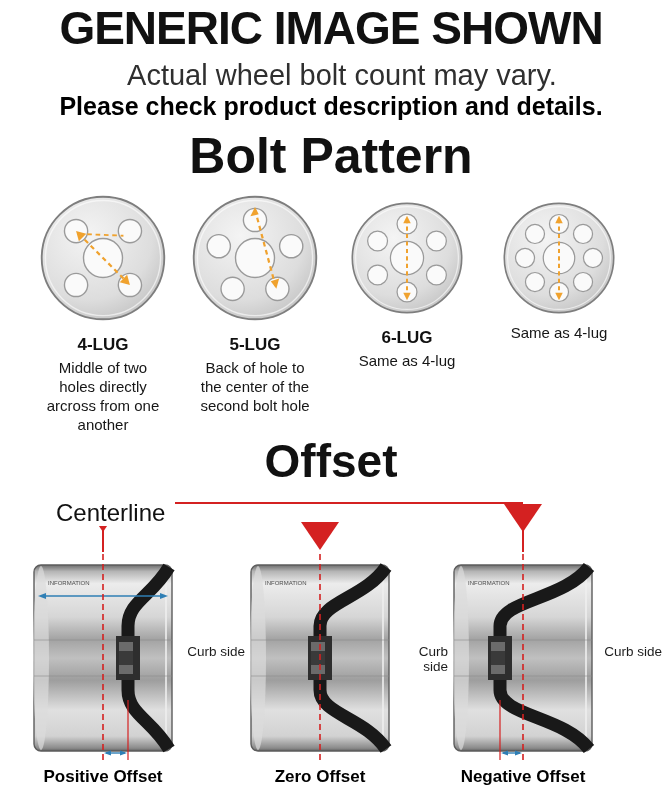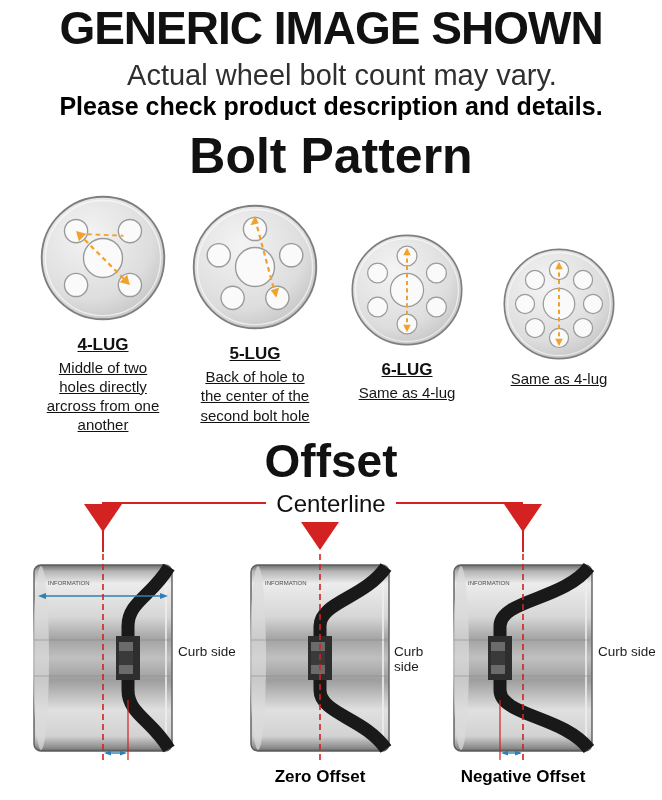--- a/index.html
+++ b/index.html
@@ -35,22 +35,21 @@
   .section-title{
     margin-top:6px;
     font-size:50px;
     font-weight:700;
     color:#111111;
   }
   .lug-row{
     margin-top:8px;
     display:flex;
     justify-content:center;
-    align-items:center;
-    text-decoration:underline;
+    align-items:flex-start;
   }
   .lug-col{
     width:152px;
     text-align:center;
   }
   .lug-col svg.big{width:130px;height:130px;}
   .lug-col svg.small{width:116px;height:116px;margin-top:7px;}
   .lug-label{
     margin-top:8px;
     font-size:17px;
@@ -72,21 +71,21 @@
     position:relative;
     height:302px;
     margin-top:0;
     text-align:left;
   }
   .centerline-h{
     position:absolute;left:102px;top:14px;width:421px;height:2px;
     background:#d42121;z-index:1;
   }
   .centerline-text{
-    position:absolute;left:0;right:0;top:2px;text-align:center;z-index:2;
+    position:absolute;left:0;right:0;top:11px;z-index:2;padding-left:46px;
   }
   .centerline-text span{
     background:#ffffff;
     padding:0 10px;
     font-size:24px;
     font-weight:400;
     color:#111111;
   }
   .tri{
     position:absolute;width:0;height:0;z-index:1;
@@ -103,21 +102,21 @@
   .vline.v1{left:102px;top:42px;height:22px;}
   .vline.v3{left:522px;top:42px;height:22px;}
   .wheel{
     position:absolute;top:64px;width:150px;height:212px;
   }
   .wheel.w1{left:28px;}
   .wheel.w2{left:245px;}
   .wheel.w3{left:448px;}
   .curb{
     position:absolute;top:156px;
-    font-size:13.5px;color:#1d1d1d;text-align:left;
+    font-size:13.5px;color:#1d1d1d;text-align:right;
   }
   .curb.c1{left:178px;width:67px;}
   .curb.c2{left:394px;width:54px;}
   .curb.c3{left:598px;width:64px;}
   .offset-label{
     position:absolute;top:279px;width:150px;
     text-align:center;font-size:17px;font-weight:700;color:#000000;
   }
   .offset-label.o1{left:28px;}
   .offset-label.o2{left:245px;}
@@ -322,17 +321,18 @@
         <line x1="55" y1="201" x2="72" y2="201" stroke="#2f7fb5" stroke-width="1.4"></line>
         <polygon points="53,201 60,198.5 60,203.5" fill="#2f7fb5"></polygon>
         <polygon points="74,201 67,198.5 67,203.5" fill="#2f7fb5"></polygon>
       </g>
     </svg>
 
     <div class="curb c1">Curb side</div>
     <div class="curb c2">Curb side</div>
     <div class="curb c3">Curb side</div>
 
+    <div class="offset-label o1">Positive Offset</div>
     <div class="offset-label o2">Zero Offset</div>
     <div class="offset-label o3">Negative Offset</div>
   </div>
 
 </div>
 
 </body></html>

